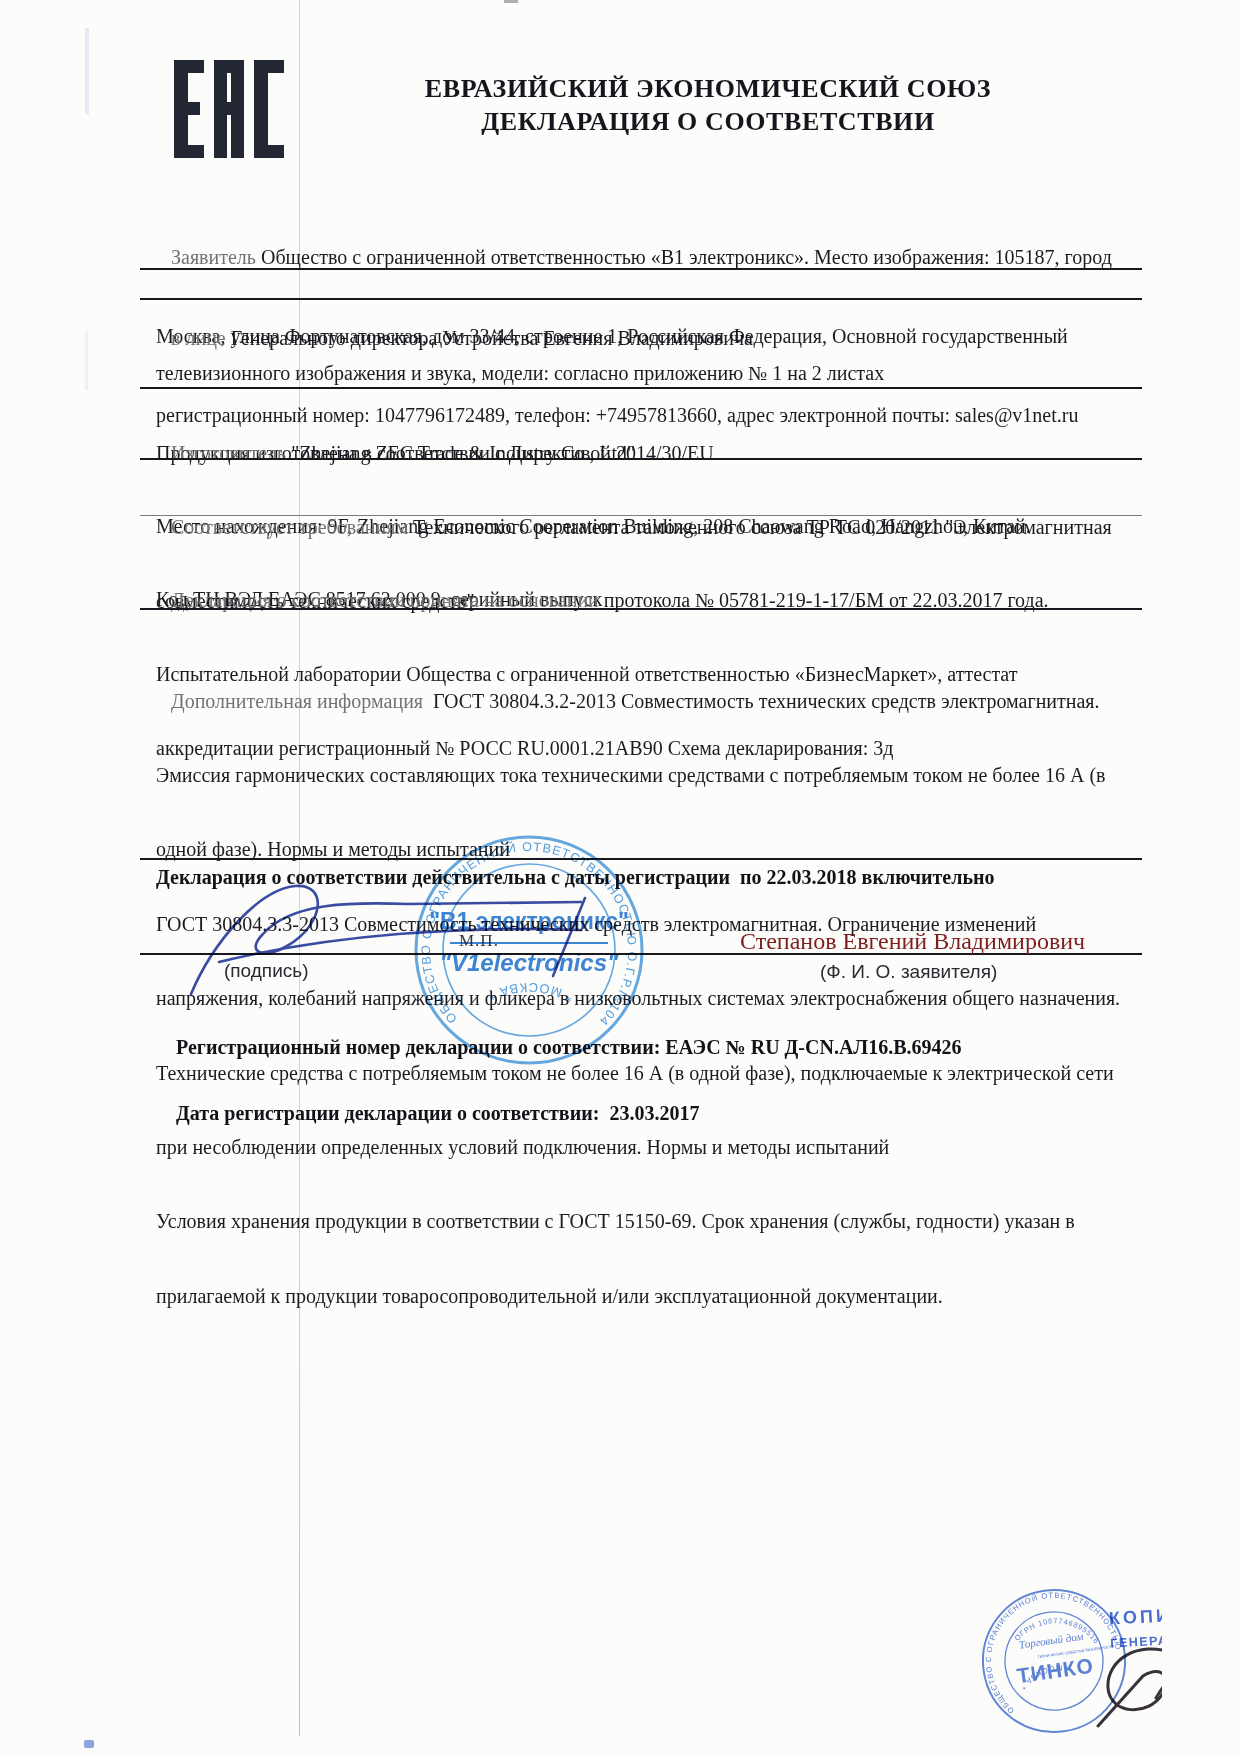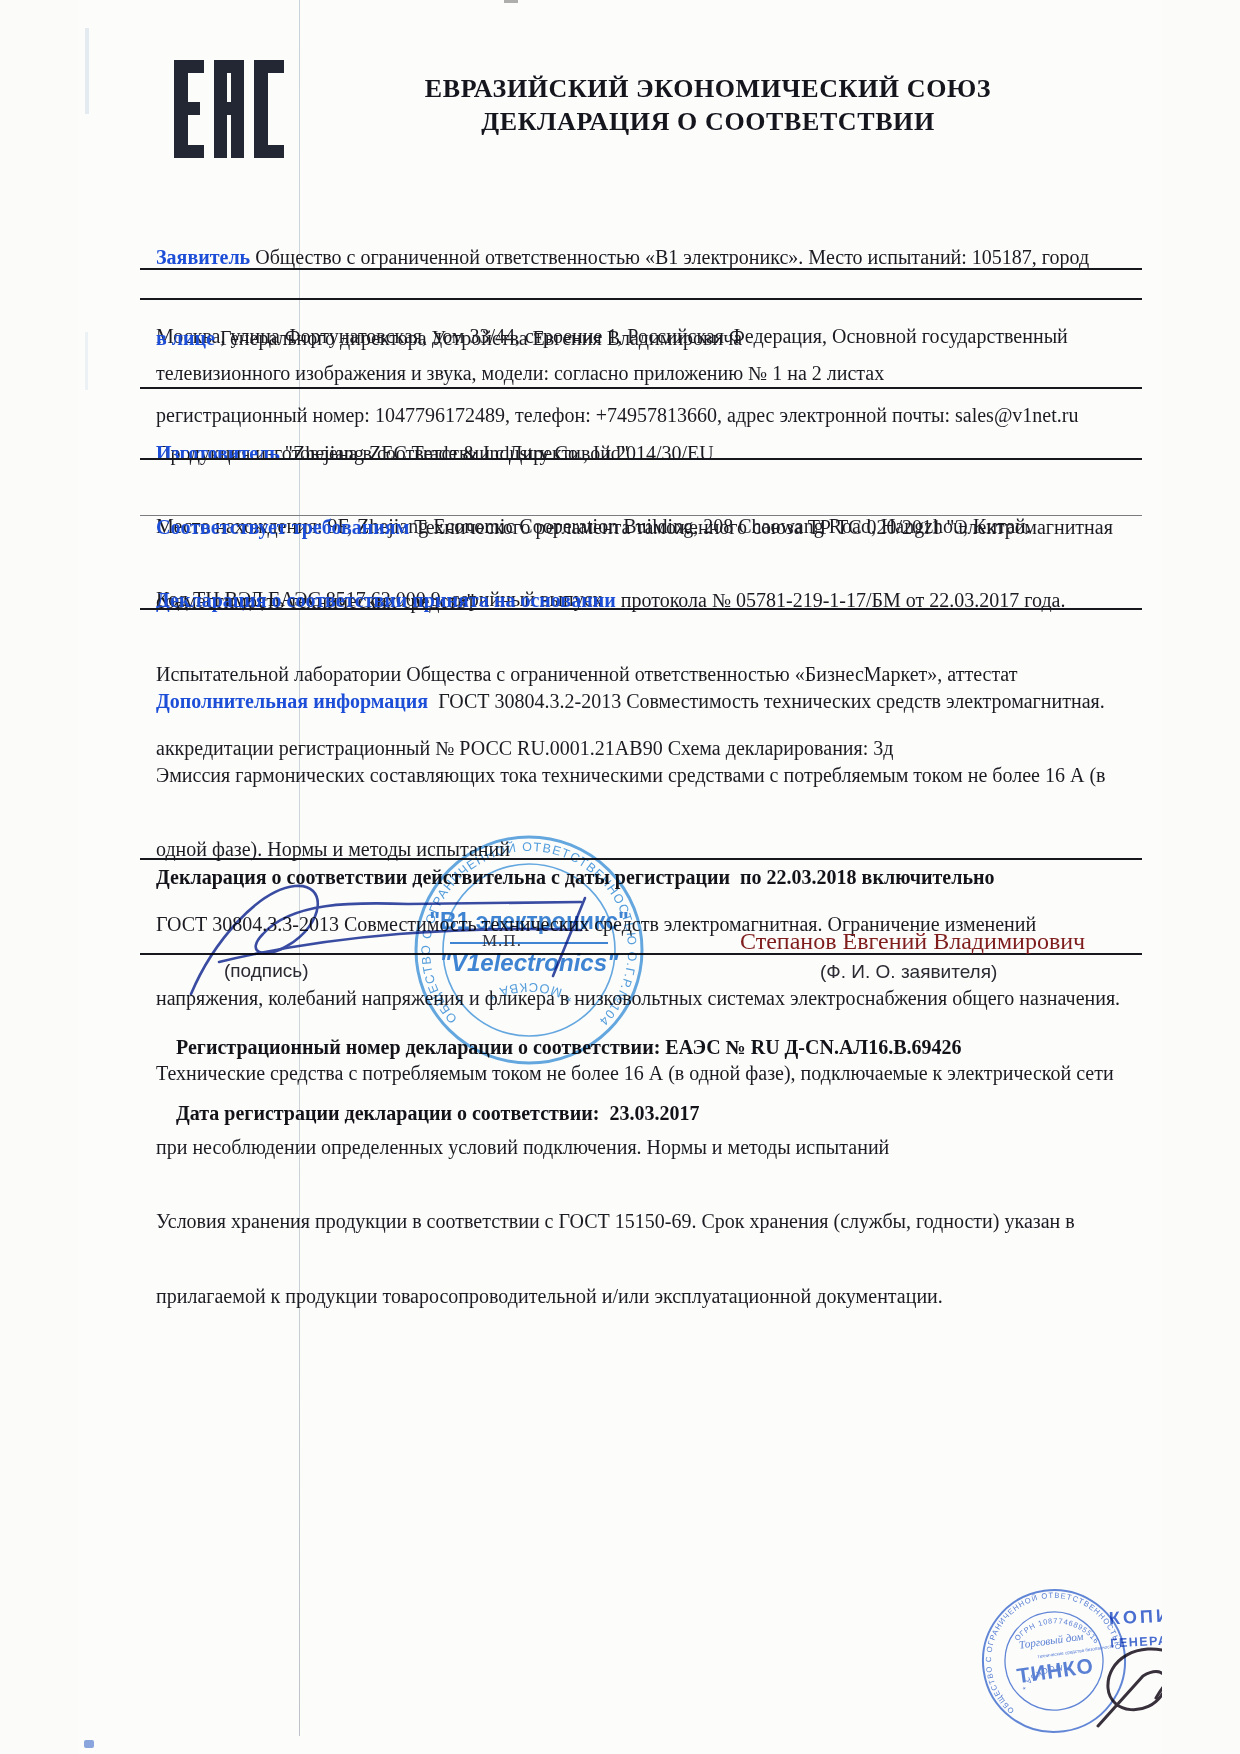--- a/index.html
+++ b/index.html
@@ -11,32 +11,32 @@
   .top-mark{position:absolute;left:426px;top:0;width:14px;height:3px;background:#9a9a9a;opacity:.8;}
   .corner-speck{position:absolute;left:6px;top:1740px;width:10px;height:8px;background:#5a7fd0;opacity:.7;border-radius:2px;}
 
   .eac-logo{position:absolute;left:96px;top:60px;}
   .sr{position:absolute;width:1px;height:1px;overflow:hidden;clip:rect(0 0 0 0);white-space:nowrap;}
 
   .title{position:absolute;left:200px;top:72px;width:860px;text-align:center;font-weight:bold;
          font-size:26px;line-height:33px;letter-spacing:.6px;color:#15151e;}
 
   .sec{position:absolute;left:78px;width:992px;font-size:20px;line-height:24.8px;white-space:pre-wrap;}
-  .sec b{font-weight:bold;color:#1d4ed8;}
+  .sec b{font-weight:normal;color:#737373;margin-left:15px;}
   .lh265{line-height:26.4px;}
   .lh27{line-height:26.8px;}
   .lh245{line-height:24.4px;}
   .hr{position:absolute;left:62px;width:1002px;height:2px;background:#17171e;}
   .hr.faint{height:1px;background:#7c7c80;}
 
   .boldline{position:absolute;left:78px;width:1100px;font-size:20px;font-weight:bold;color:#121219;white-space:pre-wrap;}
 
   .siglabel{position:absolute;font-family:"Liberation Sans","DejaVu Sans",sans-serif;font-size:19px;color:#2a2a32;}
   .name{position:absolute;font-size:24px;color:#7f1d1d;}
-  .mp{position:absolute;left:381px;top:931px;font-size:17px;letter-spacing:1px;color:#33333c;z-index:7;margin-left:23px;}
+  .mp{position:absolute;left:381px;top:931px;font-size:17px;letter-spacing:1px;color:#33333c;z-index:7;}
 
   .stamp{position:absolute;mix-blend-mode:multiply;z-index:5;}
   .bluesig{position:absolute;mix-blend-mode:multiply;z-index:6;}
   .copy-stamp{position:absolute;left:1032px;top:1603px;width:210px;transform:rotate(-3deg);
               font-family:"Liberation Sans","DejaVu Sans",sans-serif;font-weight:bold;color:#4a6fd4;
               mix-blend-mode:multiply;z-index:5;}
   .copy-l1{font-size:18px;letter-spacing:3px;word-spacing:16px;}
   .copy-l2{font-size:12.5px;letter-spacing:1.5px;margin-top:7px;white-space:nowrap;}
   .copy-l3{font-size:13.5px;letter-spacing:2px;margin-top:5px;margin-left:78px;white-space:nowrap;}
   .darksig{position:absolute;mix-blend-mode:multiply;z-index:8;}
@@ -70,21 +70,21 @@
       </g>
     </svg>
   </div>
 
   <div class="title">
     <div>ЕВРАЗИЙСКИЙ ЭКОНОМИЧЕСКИЙ СОЮЗ</div>
     <div>ДЕКЛАРАЦИЯ О СООТВЕТСТВИИ</div>
   </div>
 
   <div class="sec lh265" style="top:191px">
-    <div><b>Заявитель</b><span> Общество с ограниченной ответственностью «В1 электроникс». Место испытаний: 105187, город</span></div>
+    <div><b>Заявитель</b><span> Общество с ограниченной ответственностью «В1 электроникс». Место изображения: 105187, город</span></div>
     <div><span>Москва, улица Фортунатовская, дом 33/44, строение 1, Российская Федерация, Основной государственный</span></div>
     <div><span>регистрационный номер: 1047796172489, телефон: +74957813660, адрес электронной почты: sales@v1net.ru</span></div>
   </div>
   <div class="hr" style="top:268px"></div>
 
   <div class="sec" style="top:276px">
     <div><b>в лице</b><span> Генерального директора Устройства Евгения Владимировича</span></div>
   </div>
   <div class="hr" style="top:298px"></div>
 

